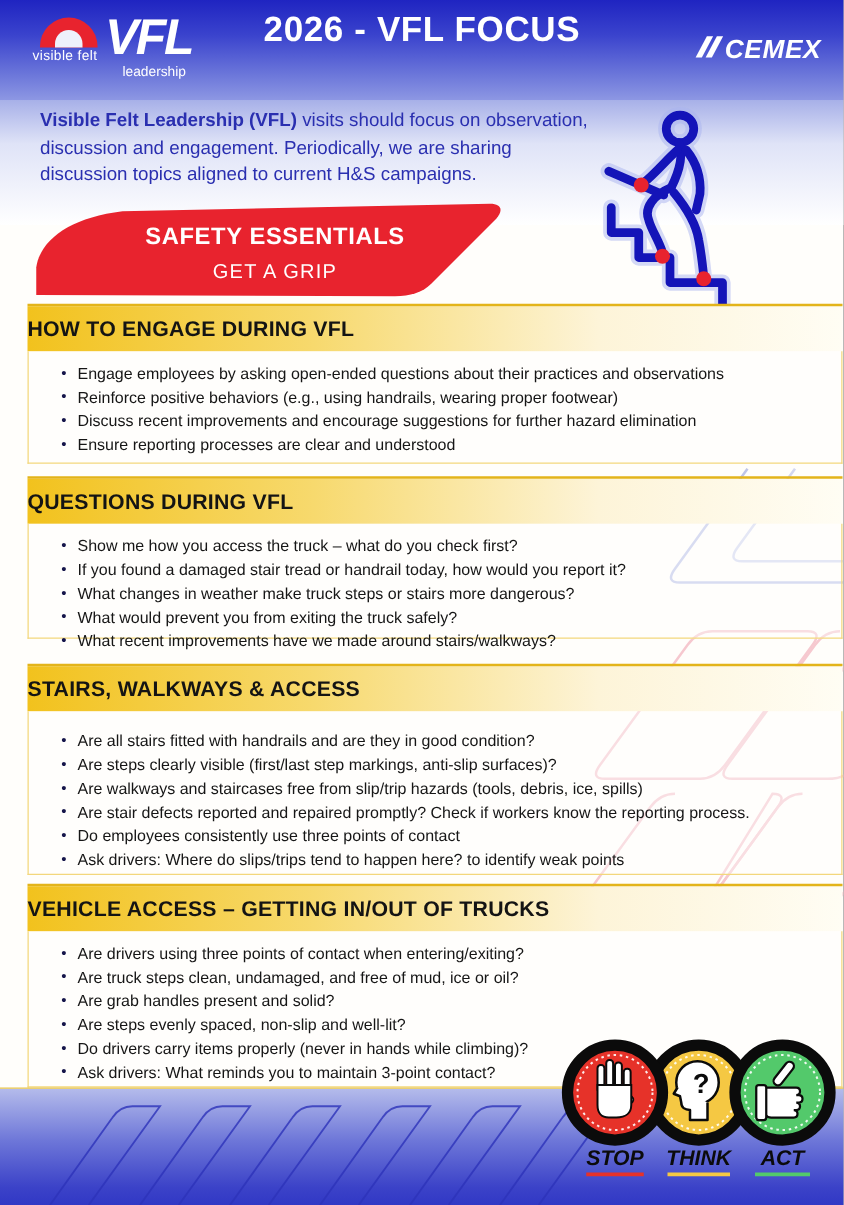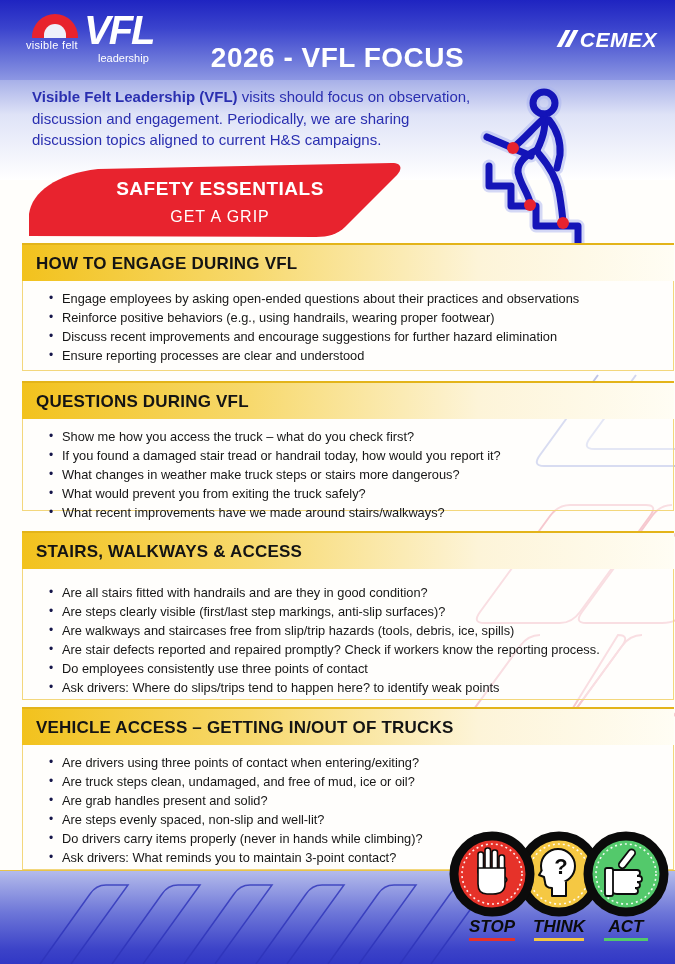--- a/index.html
+++ b/index.html
@@ -21,21 +21,21 @@
   .vfl-logo { position:absolute; left:26px; top:8px; width:160px; height:66px; }
   .arch { position:absolute; left:6px; top:6px; width:46px; height:24px;
           background:#e8232e; border-radius:46px 46px 0 0; }
   .arch-inner { position:absolute; left:12px; top:10px; width:22px; height:14px;
           background:#eef0fb; border-radius:22px 22px 0 0; }
   .logo-small-top { position:absolute; left:0px; top:31px; color:#fff; font-size:11px; letter-spacing:.3px; }
   .logo-main { position:absolute; left:58px; top:0px; color:#fff; font-size:40px;
                font-weight:bold; font-style:italic; letter-spacing:-2px; }
   .logo-small-bottom { position:absolute; left:72px; top:44px; color:#fff; font-size:11px; }
   .page-title {
-    position:absolute; left:0; top:42px; width:675px; text-align:center;
+    position:absolute; left:0; top:8px; width:675px; text-align:center;
     color:#fff; font-size:28px; font-weight:bold; letter-spacing:.5px;
   }
   .cemex-logo { position:absolute; right:18px; top:28px; color:#fff;
     font-size:21px; font-weight:bold; font-style:italic; letter-spacing:.5px; }
   .cemex-slashes { display:inline-block; margin-right:3px; }
   .cemex-slashes i { display:inline-block; width:5px; height:17px; background:#fff;
     transform:skewX(-28deg); margin-right:3px; }
   
   .intro {
     position:absolute; left:32px; top:86px; width:448px;
@@ -44,21 +44,21 @@
   .intro b { font-weight:bold; }
   
   .banner-svg { position:absolute; left:24px; top:156px; }
   .banner-title { font-size:19px; font-weight:bold; fill:#fff; letter-spacing:.5px; }
   .banner-sub { font-size:16px; fill:#fff; letter-spacing:1px; }
   
   .figure-svg { position:absolute; left:473px; top:80px; }
   
   .sec { position:absolute; left:22px; width:652px; }
   .sec-head {
-    height:38px; line-height:38px; padding-left:14px;
+    height:38px; line-height:38px; 
     border-top:2px solid #e3b41a;
     background:linear-gradient(90deg, #f2c21d 0%, #f7d96d 35%, #fdf4d8 70%, #fffdf4 100%);
     color:#141414; font-size:17px; font-weight:bold; letter-spacing:.2px;
   }
   .sec-box {
     border:1px solid #f3d77c; border-top:none; background:rgba(255,255,255,.4);
     padding:8px 10px 4px 26px;
   }
   .sec-box ul { list-style:none; }
   .sec-box li {

